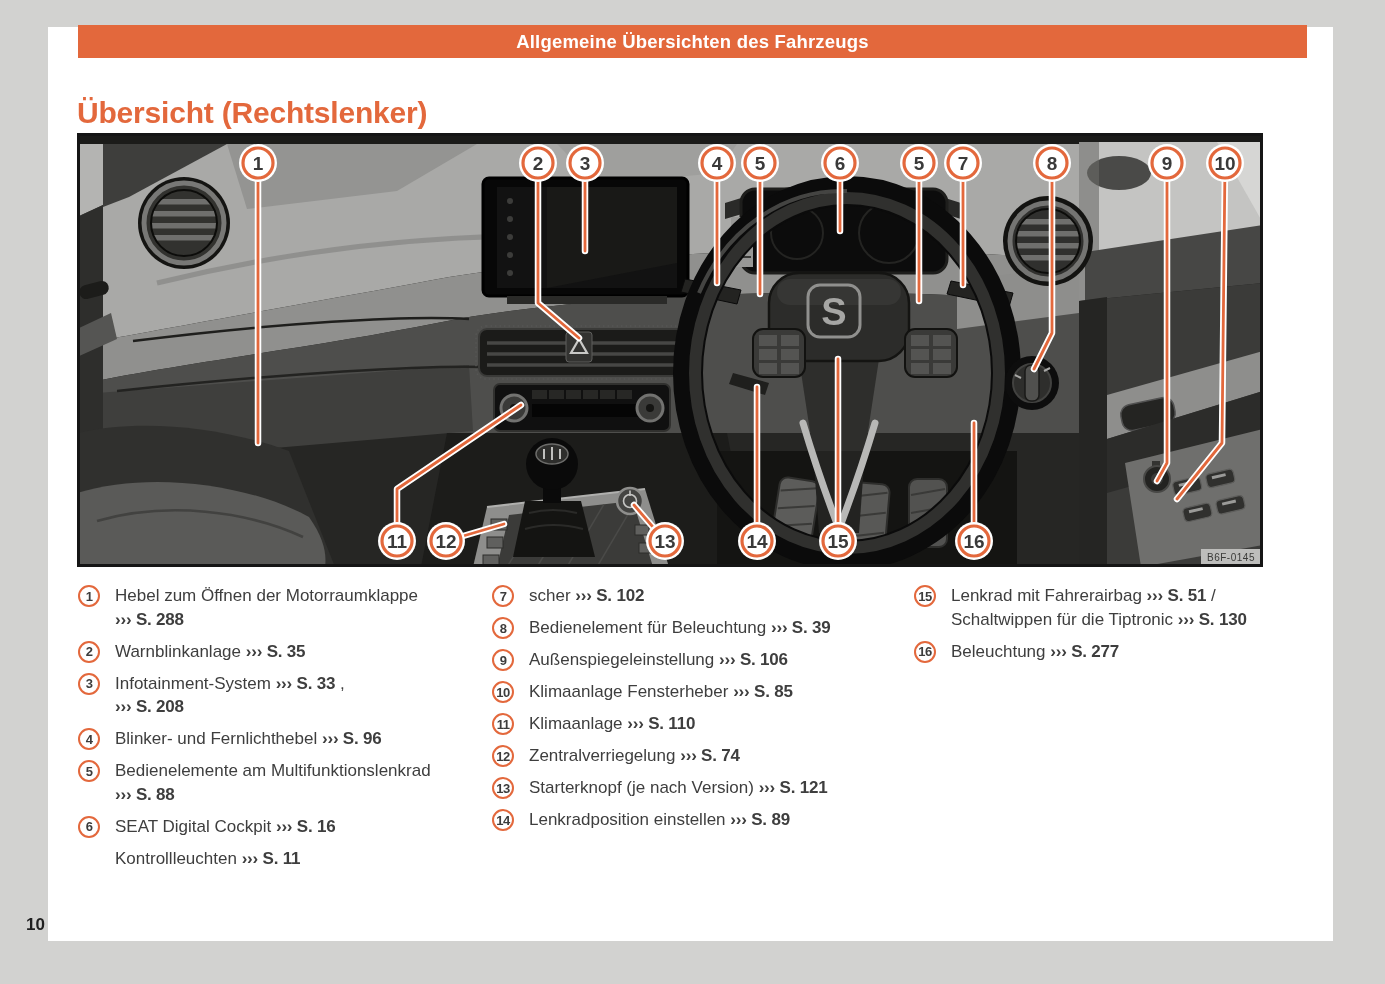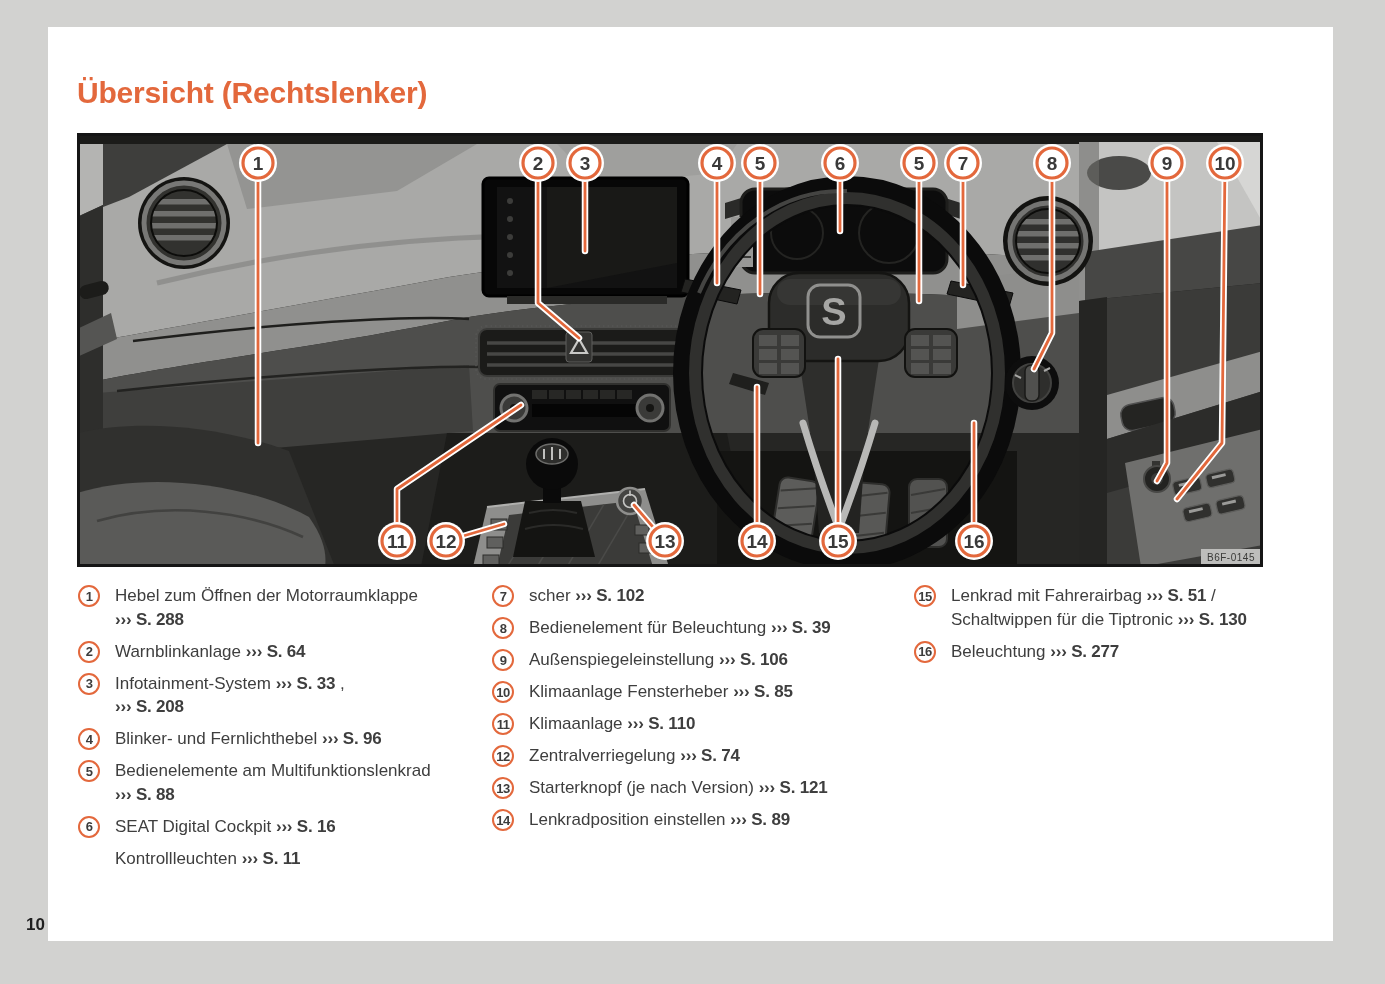--- a/index.html
+++ b/index.html
@@ -3,21 +3,21 @@
 <meta charset="utf-8">
 <style>
   :root{ --orange:#e3683c; --ink:#3e3e3e; }
   html,body{margin:0;padding:0;}
   body{background:#d2d2d0;font-family:"Liberation Sans",sans-serif;}
   .stage{position:relative;width:1385px;height:984px;overflow:hidden;background:#d2d2d0;}
   .page{position:absolute;left:48px;top:27px;width:1285px;height:914px;background:#ffffff;}
   .band{position:absolute;left:78px;top:25px;width:1229px;height:33px;background:var(--orange);
         color:#fff;font-weight:700;font-size:18.5px;letter-spacing:.2px;
         display:flex;align-items:center;justify-content:center;}
-  .title{position:absolute;left:77px;top:76px;font-size:30px;font-weight:700;color:var(--orange);letter-spacing:-.2px;}
+  .title{position:absolute;left:77px;top:96px;font-size:30px;font-weight:700;color:var(--orange);letter-spacing:-.2px;}
   .photo{position:absolute;left:77px;top:133px;width:1186px;height:434px;}
   .photo svg{display:block;}
   .legend{position:absolute;left:0;top:584px;width:1385px;height:330px;}
   .lcol{position:absolute;top:0;}
   .lcol:nth-child(1){left:78px;width:404px;}
   .lcol:nth-child(2){left:492px;width:404px;}
   .lcol:nth-child(3){left:914px;width:400px;}
   .litem{display:flex;margin-bottom:8.5px;color:var(--ink);font-size:17px;}
   .litem.cont{padding-left:37px;margin-top:3px;}
   .badge{width:22px;height:22px;box-sizing:border-box;border:2px solid var(--orange);border-radius:50%;
@@ -34,20 +34,23 @@
   .c-ring{fill:#ffffff;stroke:var(--orange);stroke-width:3.2;}
   .c-num{font-family:"Liberation Sans",sans-serif;font-size:19px;font-weight:700;fill:#3a3a3a;text-anchor:middle;}
   .wm-text{font-family:"Liberation Sans",sans-serif;font-size:10px;fill:#3a3a38;text-anchor:middle;letter-spacing:.5px;}
 </style>
 </head>
 <body>
 
 <div class="stage">
   <div class="page"></div>
 
+  <div class="band">
+    <span>Allgemeine Übersichten des Fahrzeugs</span>
+  </div>
 
   <div class="title">Übersicht (Rechtslenker)</div>
 
   <div class="photo">
     <svg width="1186" height="434" viewBox="0 0 1186 434">
       <defs>
         <clipPath id="clipLV">
             <circle cx="107" cy="90" r="33"></circle>
           </clipPath>
         <clipPath id="clipRV">
@@ -426,21 +429,21 @@
         <div class="litem">
           <span class="badge">1</span>
           <div class="ltxt">
             <div class="lline"><span class="">Hebel zum Öffnen der Motorraumklappe</span></div>
             <div class="lline"><span class="ref">››› S. 288</span></div>
           </div>
         </div>
         <div class="litem">
           <span class="badge">2</span>
           <div class="ltxt">
-            <div class="lline"><span class="">Warnblinkanlage </span><span class="ref">››› S. 64</span></div>
+            <div class="lline"><span class="">Warnblinkanlage </span><span class="ref">››› S. 35</span></div>
           </div>
         </div>
         <div class="litem">
           <span class="badge">3</span>
           <div class="ltxt">
             <div class="lline"><span class="">Infotainment-System </span><span class="ref">››› S. 33</span><span class=""> ,</span></div>
             <div class="lline"><span class="ref">››› S. 208</span></div>
           </div>
         </div>
         <div class="litem">

